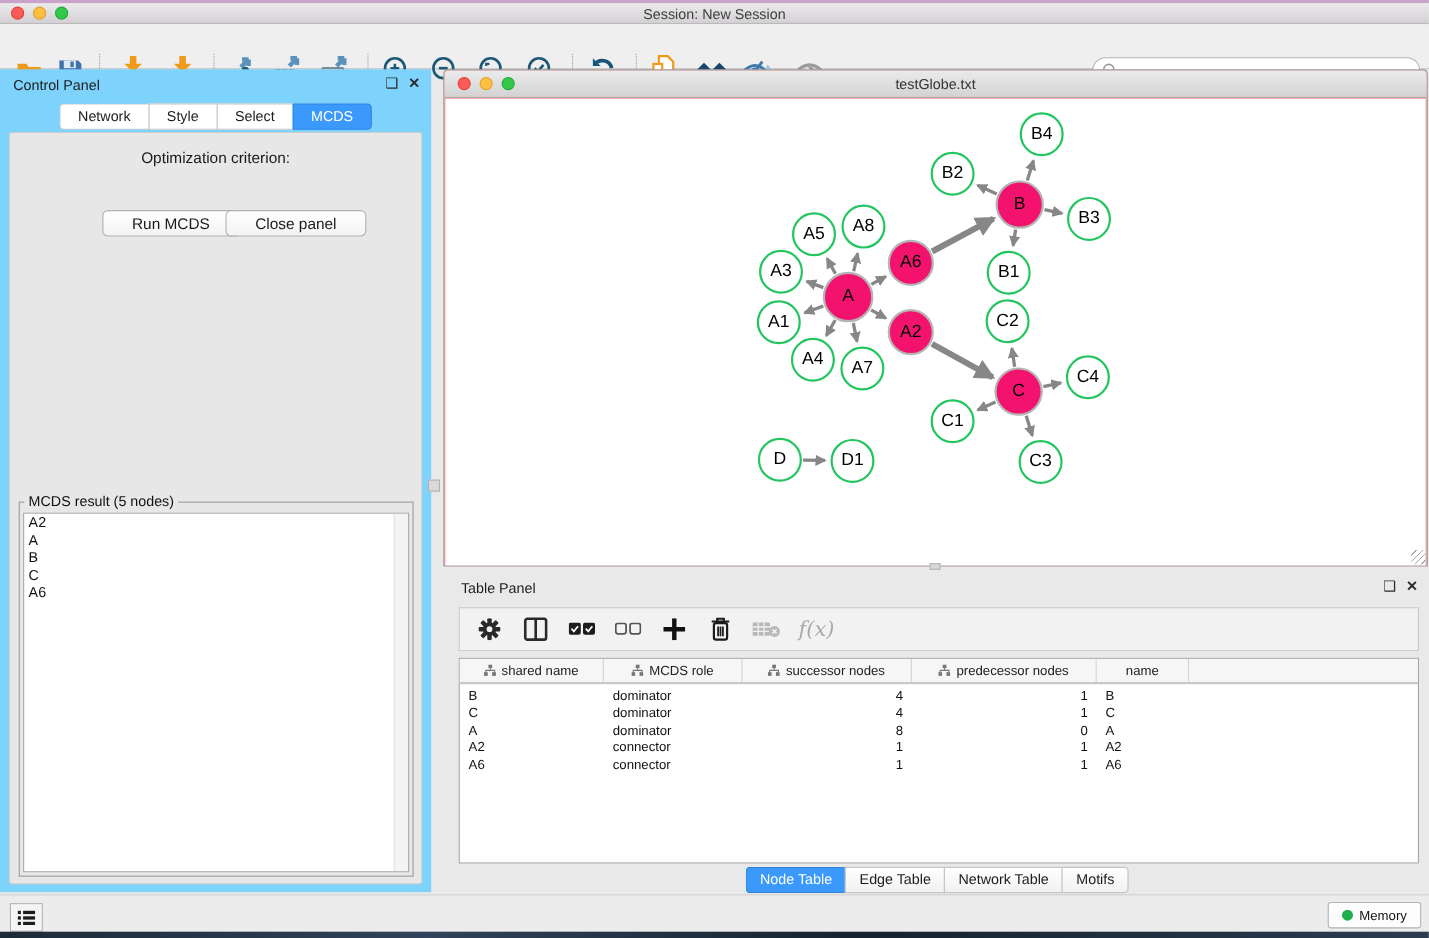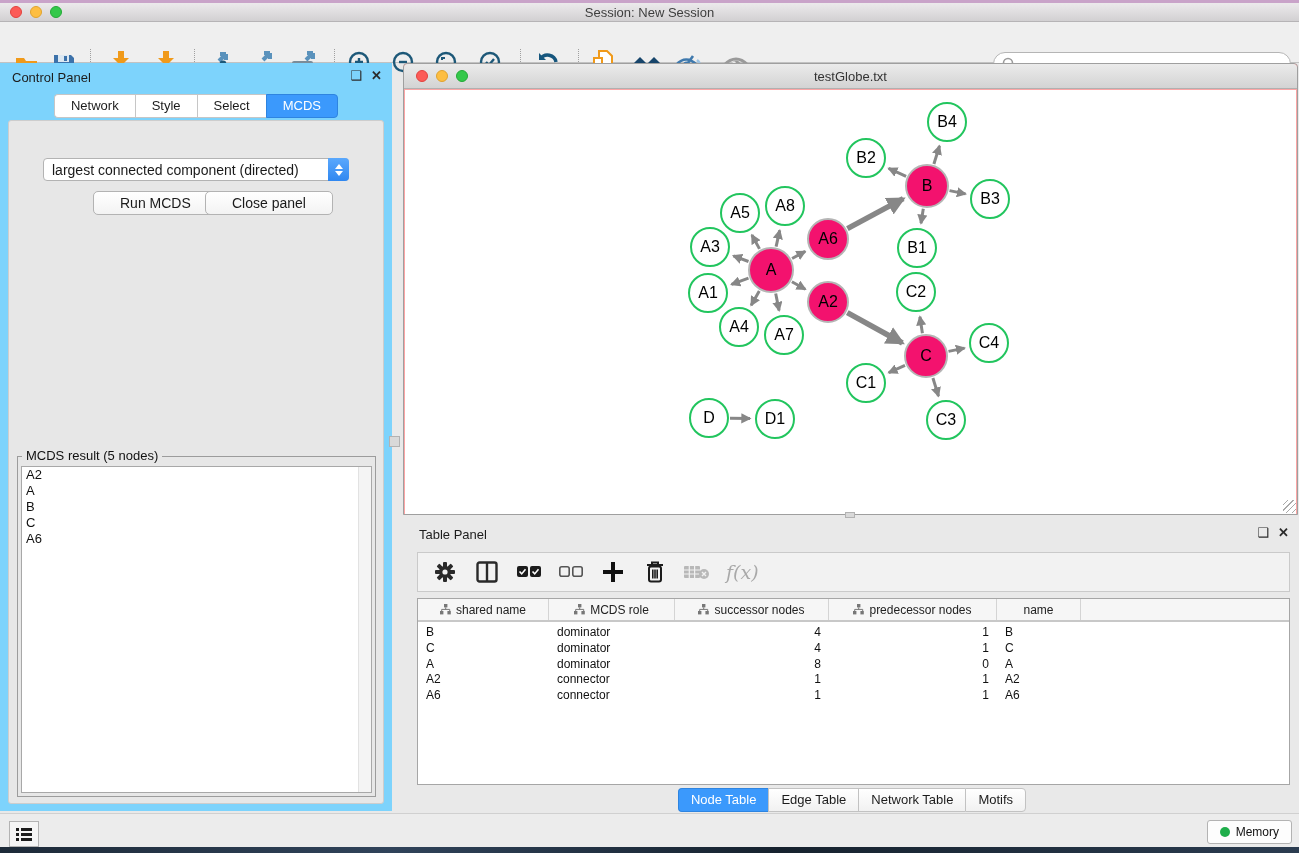--- a/index.html
+++ b/index.html
@@ -275,27 +275,21 @@
       <span style="font-weight:bold">✕</span>
     </span>
   </div>
   <div id="cp-tabs">
       <div class="cp-tab">Network</div>
       <div class="cp-tab">Style</div>
       <div class="cp-tab">Select</div>
       <div class="cp-tab active">MCDS</div>
     </div>
   <div id="cp-content">
-    <div id="criterion-select">
-      <span>largest connected component (directed)</span>
-      <span class="sel-stepper">
-          <span class="tri-up"></span>
-          <span class="tri-dn"></span>
-        </span>
-    </div>
+    <div id="opt-label">Optimization criterion:</div>
     <div class="cp-btn" id="run-btn">Run MCDS</div>
     <div class="cp-btn" id="closepanel-btn">Close panel</div>
     <div id="mcds-box">
       <span id="mcds-legend">MCDS result (5 nodes)</span>
       <div id="mcds-list">
         <div class="mcds-item">A2</div>
           <div class="mcds-item">A</div>
           <div class="mcds-item">B</div>
           <div class="mcds-item">C</div>
           <div class="mcds-item">A6</div>

